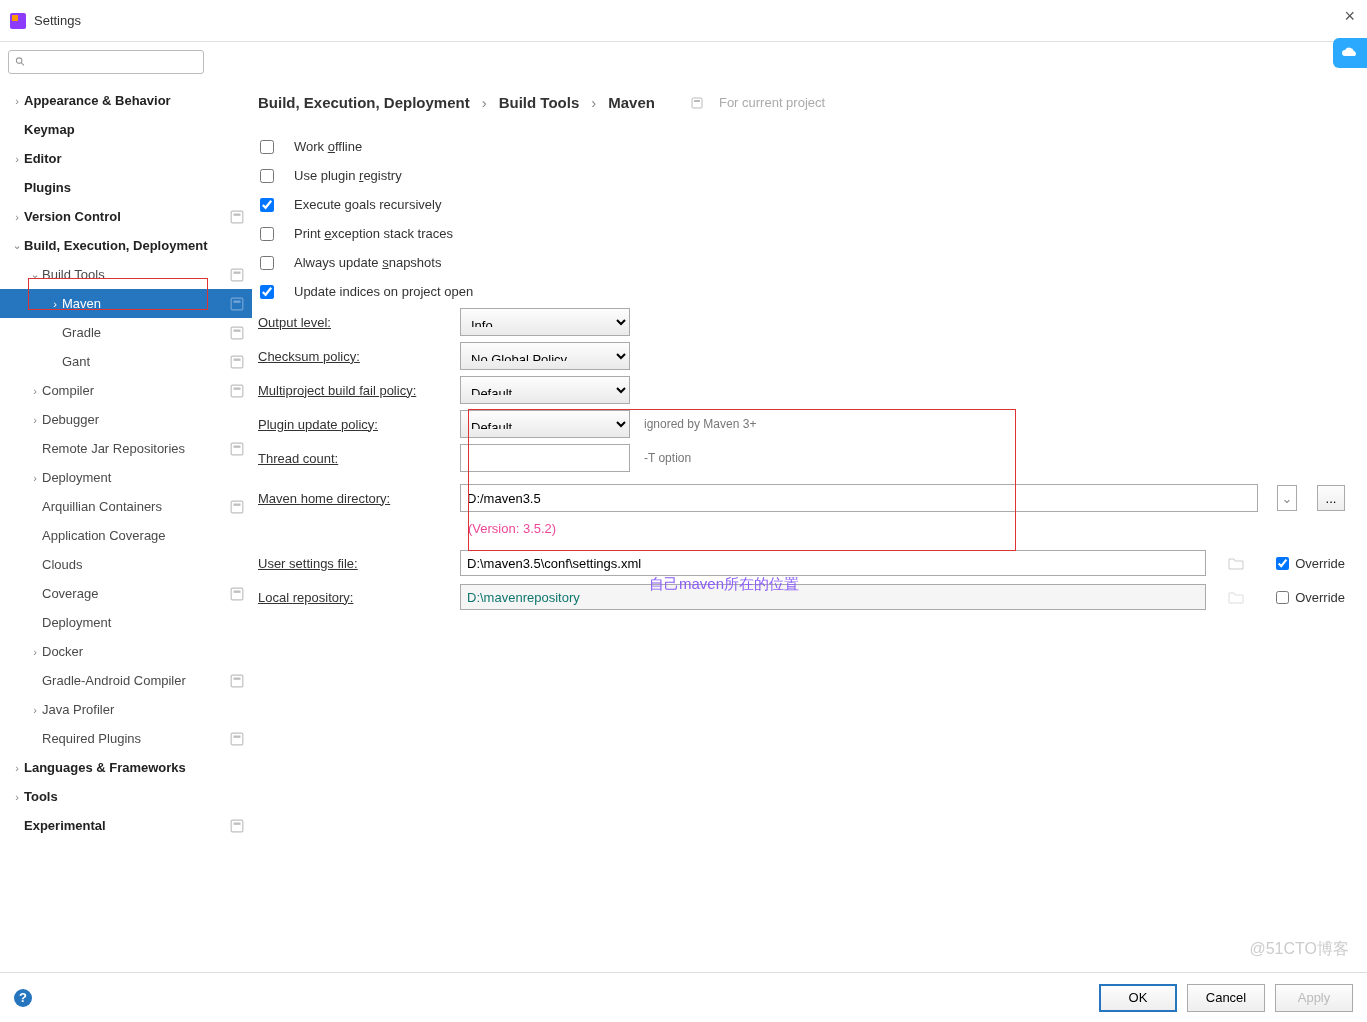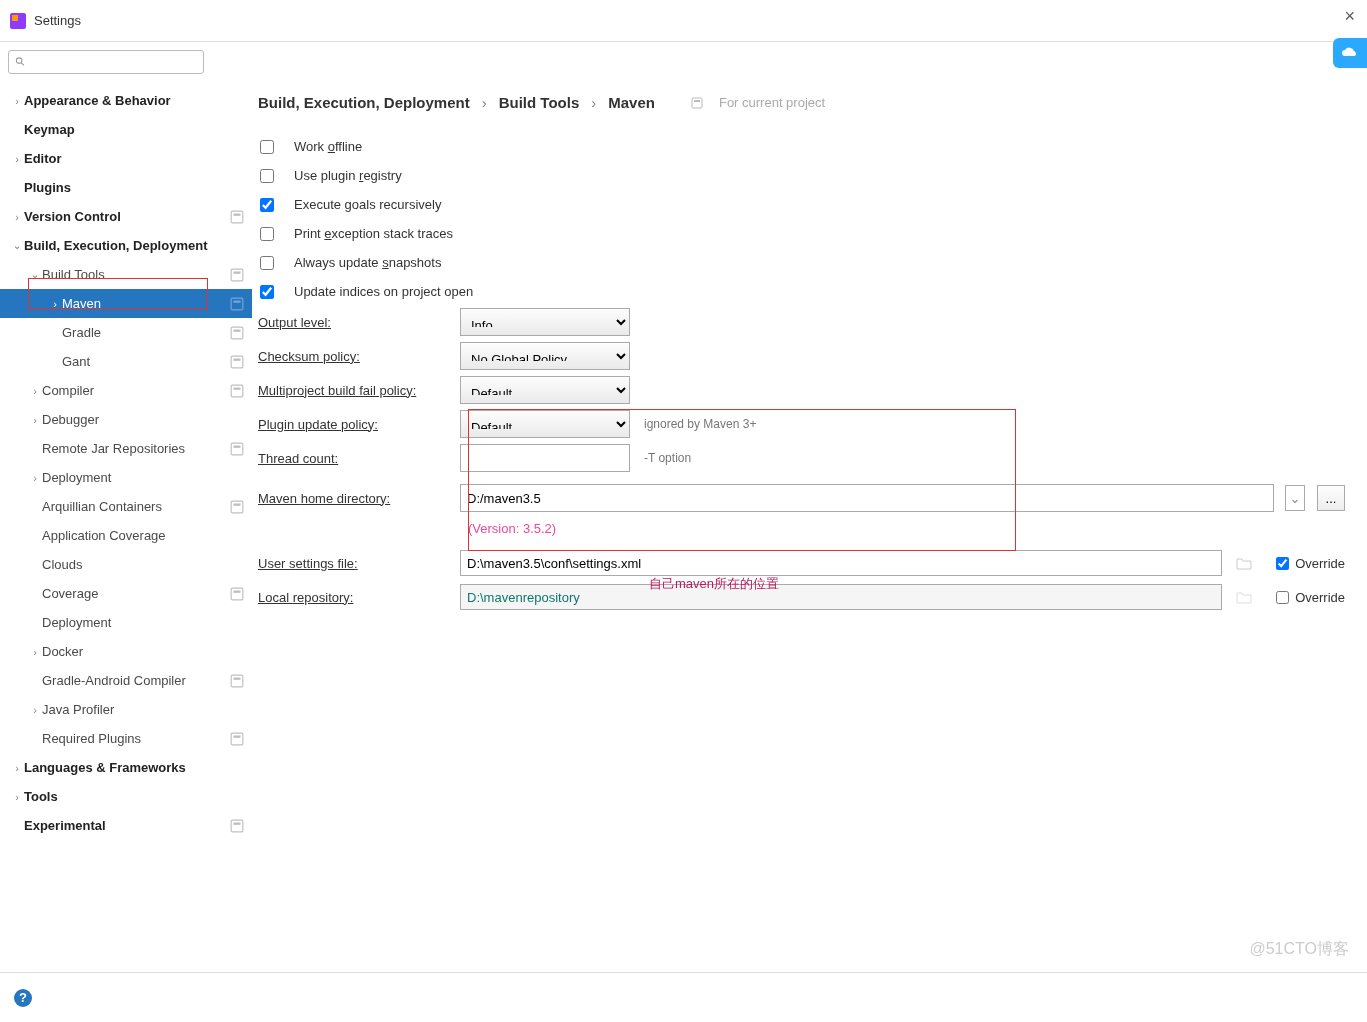--- a/index.html
+++ b/index.html
@@ -36,26 +36,26 @@
 .checkline input[type=checkbox] { width: 14px; height: 14px; }
 .checkline label u { text-decoration: underline; }
 .formrow { display: flex; align-items: center; min-height: 34px; }
 .formlabel { width: 202px; color: #333; text-decoration: underline; }
 .formlabel u { text-decoration: underline; }
 select.combo, input.txt { height: 28px; border: 1px solid #aaa; padding: 8px 6px; font-size: 13px; background: #f7f7f7; }
 select.combo { width: 170px; background: linear-gradient(#fdfdfd,#eaeaea); }
 input.txt { background: #fff; }
 .hint { color: #777; font-size: 12px; margin-left: 14px; }
 .wide-input { width: 695px; height: 26px; border: 1px solid #aaa; padding: 0 6px; font-size: 13px; }
-.wide-row { display: flex; align-items: center; gap: 12px; }
+.wide-row { display: flex; align-items: center; gap: 20px; }
 .folder-btn { width: 20px; height: 20px; opacity: 0.5; display: flex; align-items: center; justify-content: center; }
 .override { display: flex; align-items: center; gap: 6px; margin-left: 10px; }
 .version { color: #ec4899; margin: 6px 0 10px 210px; font-size: 13px; }
 .red-annot-box { position: absolute; border: 1px solid #d33; left: 468px; top: 409px; width: 548px; height: 142px; pointer-events: none; }
-.red-annot-text { position: absolute; color: #be185d; font-size: 13px; left: 649px; top: 575px; }
+.red-annot-text { position: absolute; color: #8b5cf6; font-size: 15px; left: 649px; top: 575px; }
 .footer { position: absolute; bottom: 0; left: 0; right: 0; height: 50px; border-top: 1px solid #ddd; display: flex; align-items: center; padding: 0 14px; }
 .help-icon { width: 18px; height: 18px; border-radius: 50%; background: #2675bf; color: #fff; display: flex; align-items: center; justify-content: center; font-size: 13px; font-weight: bold; cursor: pointer; }
 .footer-buttons { margin-left: auto; display: flex; gap: 10px; }
 .btn { width: 78px; height: 28px; border: 1px solid #aaa; background: linear-gradient(#fdfdfd,#eee); font-size: 13px; cursor: pointer; }
 .btn.primary { border: 2px solid #2675bf; }
 .btn.disabled { color: #bbb; cursor: default; }
 .blue-badge { position: absolute; right: 0; top: 38px; width: 34px; height: 30px; background: #2aa9ff; border-radius: 6px 0 0 6px; display: flex; align-items: center; justify-content: center; color: #fff; }
 .watermark { position: absolute; right: 18px; bottom: 62px; color: #ccc; font-size: 16px; }
 .maven-home-row input { width: 745px; }
 .svg-badge { width:12px; height:12px; }
@@ -359,13 +359,18 @@
 <div class="blue-badge">
   <svg width="20" height="14" viewBox="0 0 20 14">
       <path d="M5 10a3 3 0 010-6 5 5 0 019 1 3 3 0 011 5z" fill="#fff"></path>
     </svg>
 </div>
 
 <div class="watermark">@51CTO博客</div>
 
 <div class="footer">
   <div class="help-icon">?</div>
+  <div class="footer-buttons">
+    <button class="btn primary">OK</button>
+    <button class="btn">Cancel</button>
+    <button class="btn disabled">Apply</button>
+  </div>
 </div>
 
 </body></html>

